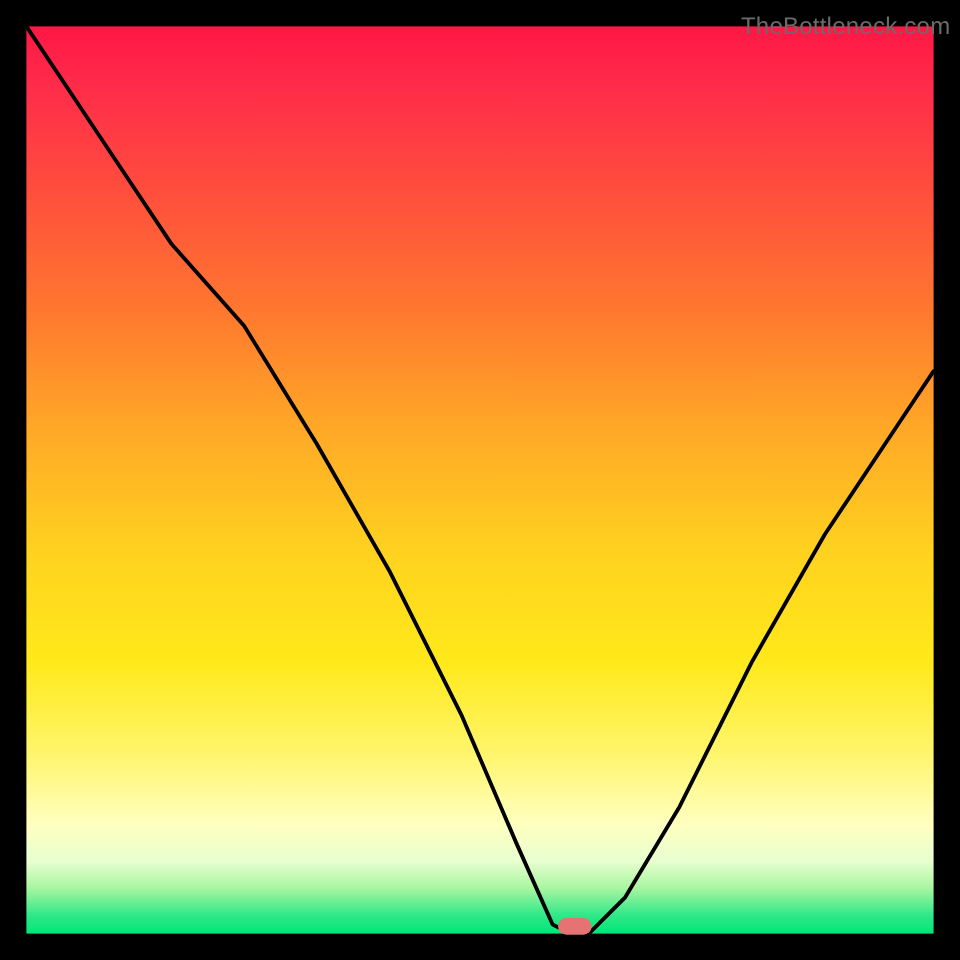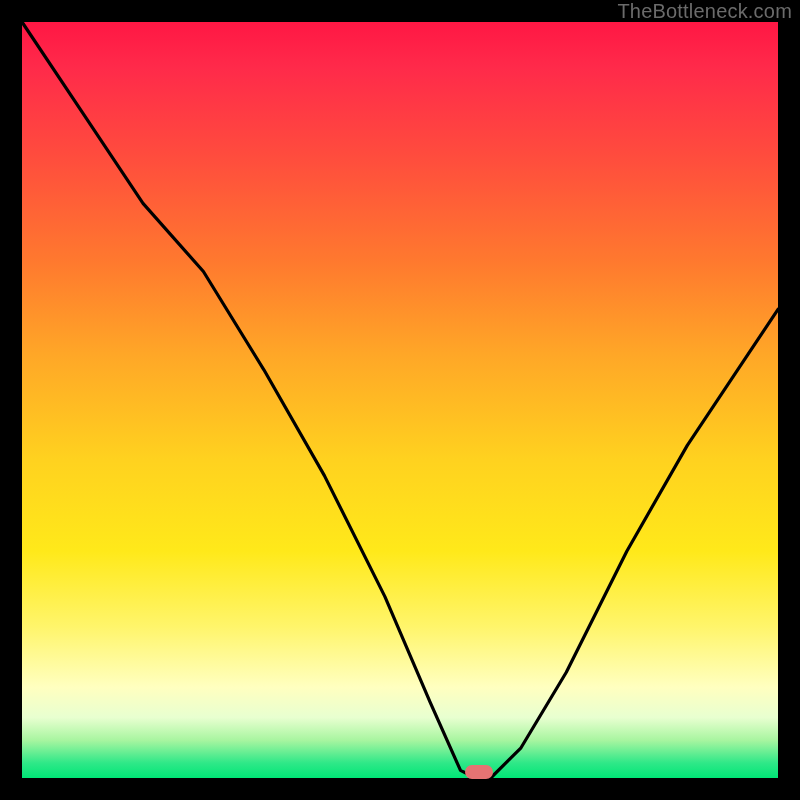--- a/index.html
+++ b/index.html
@@ -52,21 +52,21 @@
   .marker {
     position: absolute;
     width: 28px;
     height: 14px;
     border-radius: 7px;
     background: #e57373;
     transform: translate(-50%, -50%);
   }
   .watermark {
     position: absolute;
-    top: 0;
+    top: 11px;
     right: 8px;
     color: #6b6b6b;
     font-size: 20px;
     font-weight: 500;
     letter-spacing: 0.2px;
     user-select: none;
   }
 </style>
 </head>
 <body>

